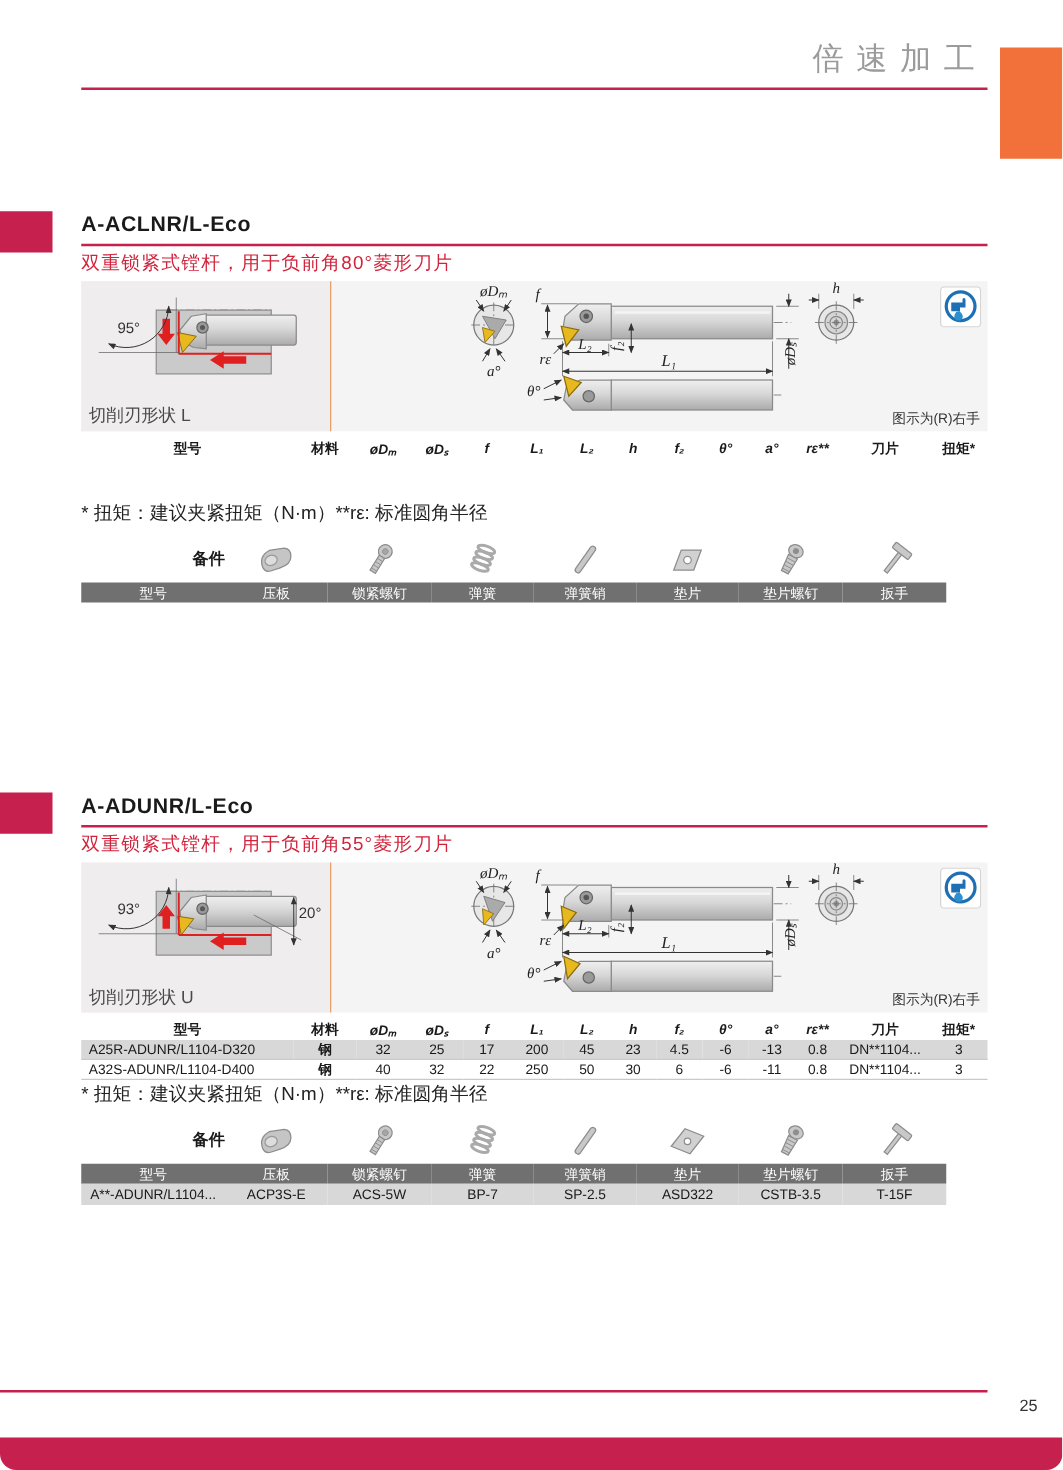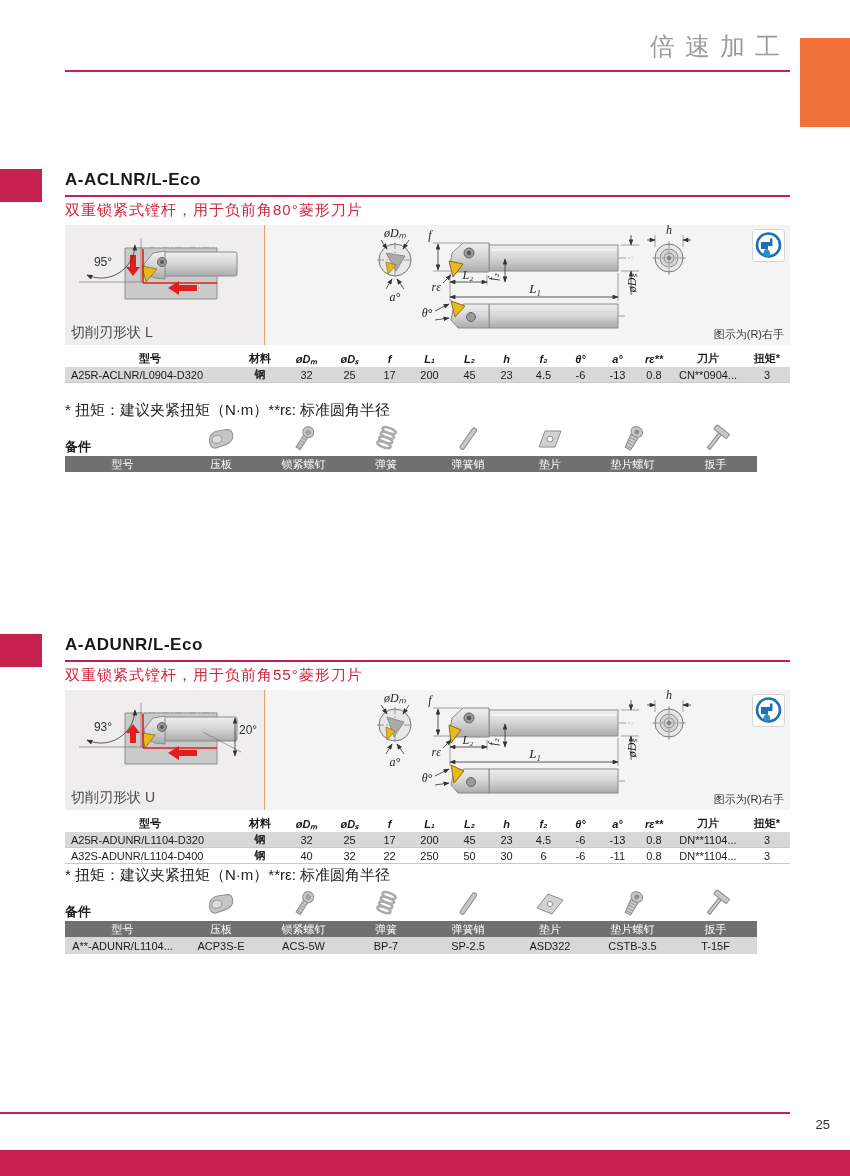--- a/index.html
+++ b/index.html
@@ -1,16 +1,16 @@
 <!DOCTYPE html>
 <html><head>
 <meta charset="utf-8">
 <style>
   html,body{margin:0;padding:0;background:#fff;font-family:"Liberation Sans",sans-serif;}
-  .page{position:relative;width:850px;height:1176px;background:#fff;overflow:hidden;}
+  .page{position:relative;width:850px;height:1176px;background:#fff;overflow:hidden;border-radius:13px;}
 
   
   .hdr-title{position:absolute;top:30px;right:60px;font-size:25px;color:#9C9B9B;letter-spacing:10px;}
   .hdr-rule{position:absolute;top:70px;left:65px;width:725px;height:2px;background:#C5204E;}
   .orange-tab{position:absolute;top:38px;right:0;width:50px;height:89px;background:#F2703A;}
 
   
   .ft-rule{position:absolute;top:1112px;left:0;width:790px;height:2px;background:#C5204E;}
   .page-num{position:absolute;top:1117px;right:20px;font-size:13px;color:#333;}
   .bottom-bar{position:absolute;top:1150px;left:0;width:850px;height:26px;background:#C5204E;}
@@ -42,21 +42,21 @@
   .spec tr.r0 td{background:#D8D8D8;}
   .spec tbody tr{border-bottom:1px solid #C9C9C9;}
 
   .footnote{position:absolute;top:233px;left:0;font-size:15px;color:#222;}
 
   
   .spares{position:absolute;top:252px;left:0;}
   table.spare{border-collapse:collapse;table-layout:fixed;width:692px;font-size:11px;color:#1a1a1a;}
   .spare td,.spare th{padding:0;text-align:center;}
   .spare tr.sicons td{height:36px;vertical-align:bottom;}
-  .spare td.beij{text-align:left;font-weight:bold;font-size:13px;padding-bottom:0;}
+  .spare td.beij{text-align:right;font-weight:bold;font-size:13px;padding-bottom:10px;}
   .spare tr.shead th{background:#707070;color:#fff;font-weight:normal;height:16px;}
   .spare tr.sdata td{background:#D8D8D8;height:17px;}
 
   
   svg text.dim{font-family:"Liberation Serif",serif;font-style:italic;font-size:12px;fill:#222;}
   svg text.dim.lg{font-size:13px;}
   svg text.ang{font-family:"Liberation Sans",sans-serif;font-size:12px;fill:#333;font-style:normal;}
   svg .cl{stroke:#777;stroke-width:.7;stroke-dasharray:7 2.5 1.5 2.5;fill:none;}
   svg .dl{stroke:#333;stroke-width:.8;fill:none;}
   svg .xl{stroke:#666;stroke-width:.6;fill:none;}
@@ -275,36 +275,20 @@
           <th class="it">h</th>
           <th class="it">f₂</th>
           <th class="it">θ°</th>
           <th class="it">a°</th>
           <th class="it">rε**</th>
           <th>刀片</th>
           <th>扭矩*</th>
         </tr>
           </thead>
         <tbody>
-          <tr class="r0">
-            <td class="model">A25R-ACLNR/L0904-D320</td>
-            <td class="mat">钢</td>
-            <td>32</td>
-            <td>25</td>
-            <td>17</td>
-            <td>200</td>
-            <td>45</td>
-            <td>23</td>
-            <td>4.5</td>
-            <td>-6</td>
-            <td>-13</td>
-            <td>0.8</td>
-            <td>CN**0904...</td>
-            <td>3</td>
-          </tr>
         </tbody>
       </table>
     </div>
 
     <div class="footnote">* 扭矩：建议夹紧扭矩（N·m）**rε: 标准圆角半径</div>
 
     <div class="spares">
       <table class="spare">
         <colgroup>
             <col style="width:115px">

